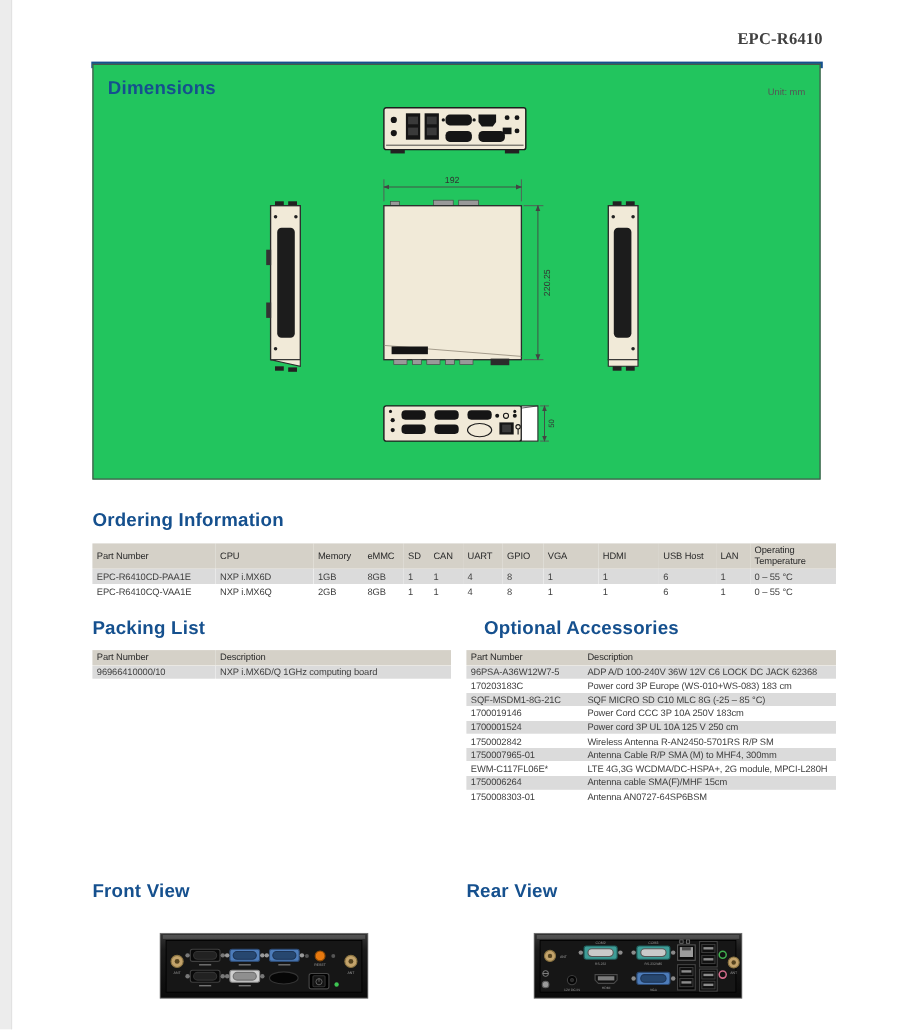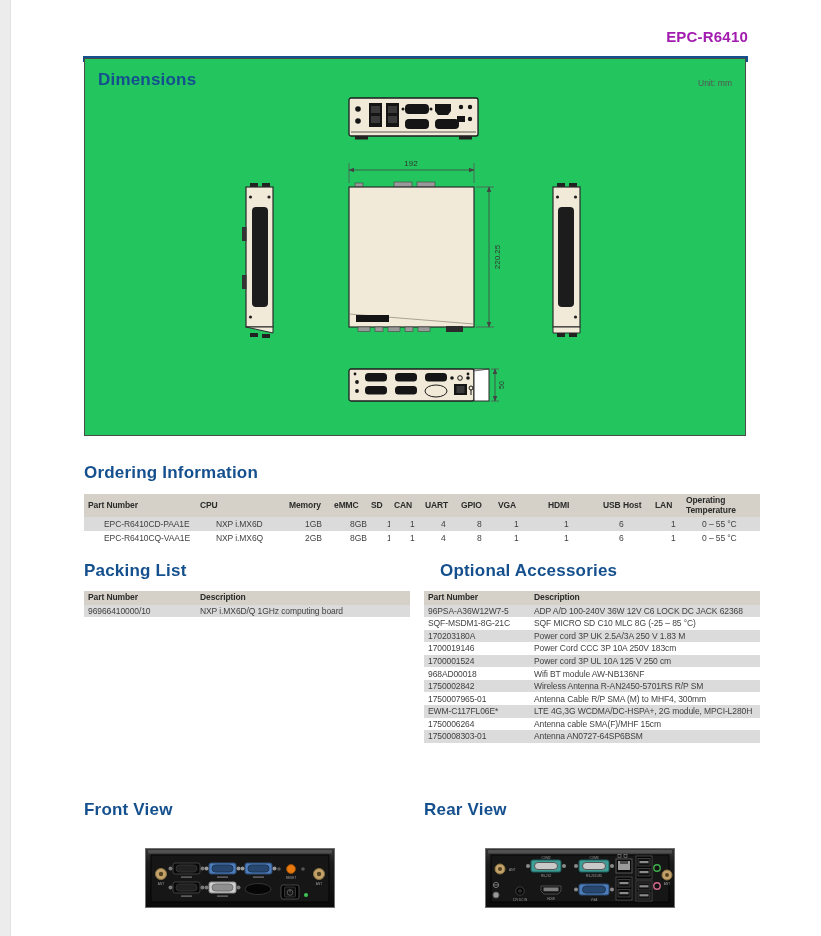--- a/index.html
+++ b/index.html
@@ -5,45 +5,45 @@
   html,body { margin:0; padding:0; }
   body {
     width:821px; height:936px; position:relative; background:#ffffff;
     font-family:"Liberation Sans", sans-serif; overflow:hidden;
     -webkit-font-smoothing:antialiased;
   }
   .left-strip { position:absolute; left:0; top:0; width:10px; height:936px;
     background:#ececec; border-right:1px solid #e2e2e2; }
 
   .product-title { position:absolute; top:28px; left:84px; width:664px;
-    text-align:right; font-size:15px; font-weight:bold; color:#a21caf; letter-spacing:.2px; }
+    text-align:right; font-size:15px; font-weight:bold; color:#404040; letter-spacing:.2px;font-family:Liberation Serif, serif; }
   .top-bar { position:absolute; left:83px; top:56px; width:665px; height:6px; background:#15508e; }
 
   .dim-box { position:absolute; left:84px; top:58px; width:660px; height:376px;
     border:1px solid #4b4b4b; background:#22c55e; }
   .dim-title { position:absolute; left:13px; top:11px; font-size:17px; font-weight:bold;
     color:#15508e; letter-spacing:.2px; }
   .unit-label { position:absolute; right:13px; top:19px; font-size:8.5px; color:#555; }
   svg.dims { position:absolute; left:0; top:0; }
 
   .section-title { position:absolute; font-size:17px; font-weight:bold; color:#15508e; letter-spacing:.2px; }
   #ordering-title { left:84px; top:463px; }
   #packing-title { left:84px; top:561px; }
   #accessories-title { left:424px; top:561px;margin-left:16px; }
   #front-title { left:84px; top:800px; }
   #rear-title { left:424px; top:800px; }
 
   table.tbl { position:absolute; border-collapse:collapse; table-layout:fixed;
     font-size:8.5px; color:#3f3f3f; letter-spacing:-0.1px; }
-  .tbl th { background:#d5d1c8; font-weight:bold; text-align:left; color:#2b2b2b;
+  .tbl th { background:#d5d1c8; font-weight:normal; text-align:left; color:#2b2b2b;
     vertical-align:middle; line-height:1.12; padding:2px 4px; }
   .tbl td { white-space:nowrap; overflow:hidden; line-height:1.2; }
   .tbl tbody tr:nth-child(odd) { background:#dbdbdb; }
   .tbl tbody tr:nth-child(even) { background:#ffffff; }
-  table.roomy td { padding:2px 20px; }
+  table.roomy td { padding:2px 4px; }
   table.tight td { padding:1.2px 4px; }
 
   #ordering-table { left:84px; top:494px; width:676px; }
   #packing-table { left:84px; top:591px; width:326px; }
   #accessories-table { left:424px; top:591px; width:336px; }
 
   .photo { position:absolute; width:190px; height:60px; }
   #front-photo { left:145px; top:848px; }
   #rear-photo { left:485px; top:848px; }
 
@@ -281,38 +281,34 @@
         <th>Part Number</th>
         <th>Description</th>
       </tr>
     </thead>
     <tbody>
       <tr>
         <td>96PSA-A36W12W7-5</td>
         <td>ADP A/D 100-240V 36W 12V C6 LOCK DC JACK 62368</td>
       </tr>
       <tr>
+        <td>170203183C</td>
+        <td>Power cord 3P Europe (WS-010+WS-083) 183 cm</td>
+      </tr>
+      <tr>
         <td>SQF-MSDM1-8G-21C</td>
         <td>SQF MICRO SD C10 MLC 8G (-25 – 85 °C)</td>
       </tr>
       <tr>
-        <td>170203180A</td>
-        <td>Power cord 3P UK 2.5A/3A 250 V 1.83 M</td>
-      </tr>
-      <tr>
         <td>1700019146</td>
         <td>Power Cord CCC 3P 10A 250V 183cm</td>
       </tr>
       <tr>
         <td>1700001524</td>
         <td>Power cord 3P UL 10A 125 V 250 cm</td>
-      </tr>
-      <tr>
-        <td>968AD00018</td>
-        <td>Wifi BT module AW-NB136NF</td>
       </tr>
       <tr>
         <td>1750002842</td>
         <td>Wireless Antenna R-AN2450-5701RS R/P SM</td>
       </tr>
       <tr>
         <td>1750007965-01</td>
         <td>Antenna Cable R/P SMA (M) to MHF4, 300mm</td>
       </tr>
       <tr>

